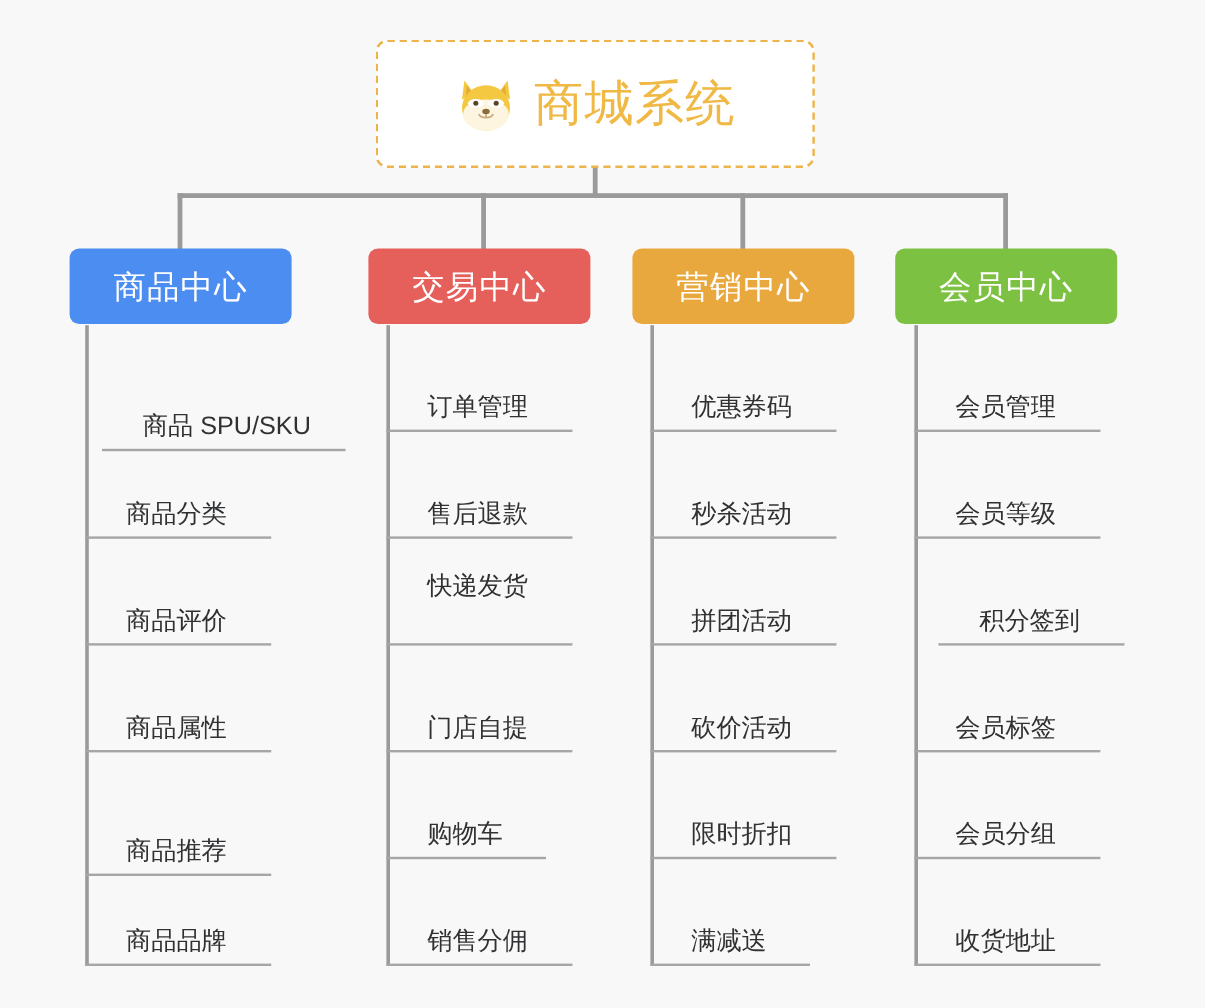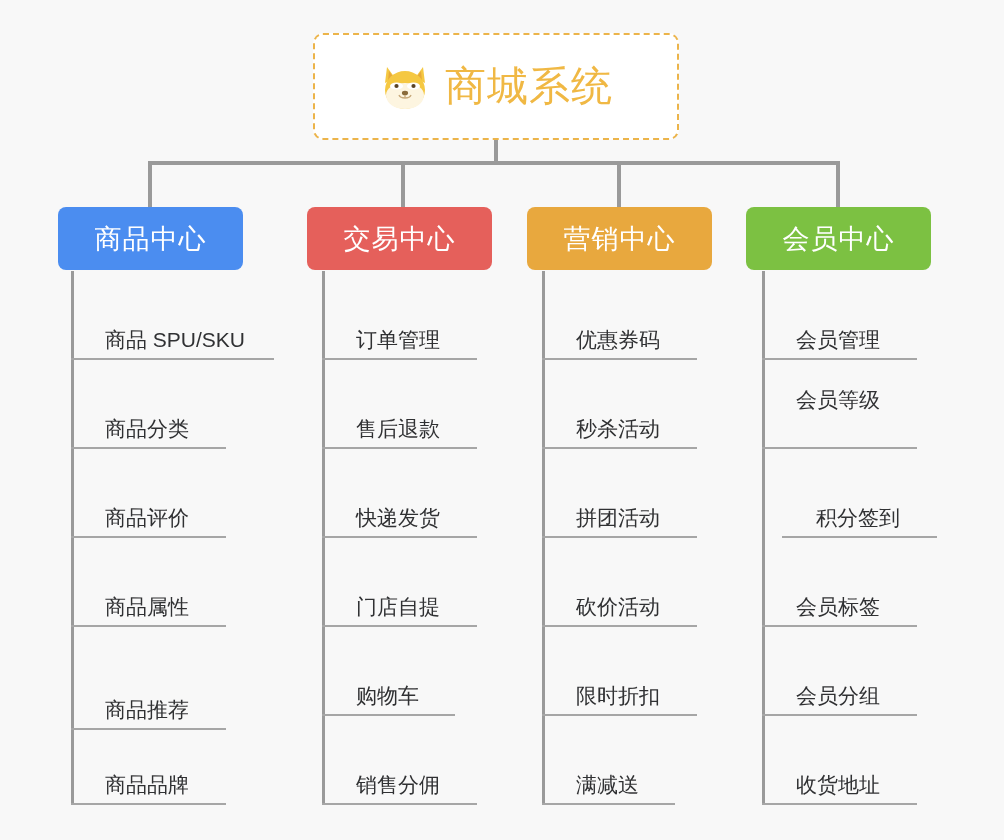--- a/index.html
+++ b/index.html
@@ -154,21 +154,21 @@
   <div class="cat-box" style="left:527px; top:207px; width:185px; background:#e8a83e;text-align:center;">
     <span>营销中心</span>
   </div>
   <div class="cat-box" style="left:746px; top:207px; width:185px; background:#7cc142;">
     <span>会员中心</span>
   </div>
 
   <div class="leaf-col" style="left:71px;">
     <div class="leaf-spine" style="height:534px;"></div>
 
-    <div class="leaf-item" style="top:0px;">
+    <div class="leaf-item" style="top:16px;margin-left:14px;">
       <span class="leaf-text">商品 SPU/SKU</span>
       <span class="leaf-rule" style="width:203px;"></span>
     </div>
     <div class="leaf-item" style="top:89px;">
       <span class="leaf-text">商品分类</span>
       <span class="leaf-rule" style="width:155px;"></span>
     </div>
     <div class="leaf-item" style="top:178px;">
       <span class="leaf-text">商品评价</span>
       <span class="leaf-rule" style="width:155px;"></span>
@@ -191,21 +191,21 @@
     <div class="leaf-spine" style="height:534px;"></div>
 
     <div class="leaf-item" style="top:0px;">
       <span class="leaf-text">订单管理</span>
       <span class="leaf-rule" style="width:155px;"></span>
     </div>
     <div class="leaf-item" style="top:89px;">
       <span class="leaf-text">售后退款</span>
       <span class="leaf-rule" style="width:155px;"></span>
     </div>
-    <div class="leaf-item" style="top:178px;">
+    <div class="leaf-item" style="top:178px;align-items:center;">
       <span class="leaf-text">快递发货</span>
       <span class="leaf-rule" style="width:155px;"></span>
     </div>
     <div class="leaf-item" style="top:267px;">
       <span class="leaf-text">门店自提</span>
       <span class="leaf-rule" style="width:155px;"></span>
     </div>
     <div class="leaf-item" style="top:356px;">
       <span class="leaf-text">购物车</span>
       <span class="leaf-rule" style="width:133px;"></span>
@@ -245,21 +245,21 @@
     </div>
   </div>
 
   <div class="leaf-col" style="left:762px;">
     <div class="leaf-spine" style="height:534px;"></div>
 
     <div class="leaf-item" style="top:0px;">
       <span class="leaf-text">会员管理</span>
       <span class="leaf-rule" style="width:155px;"></span>
     </div>
-    <div class="leaf-item" style="top:89px;align-items:center;">
+    <div class="leaf-item" style="top:89px;">
       <span class="leaf-text">会员等级</span>
       <span class="leaf-rule" style="width:155px;"></span>
     </div>
     <div class="leaf-item" style="top:178px;margin-left:20px;">
       <span class="leaf-text">积分签到</span>
       <span class="leaf-rule" style="width:155px;"></span>
     </div>
     <div class="leaf-item" style="top:267px;">
       <span class="leaf-text">会员标签</span>
       <span class="leaf-rule" style="width:155px;"></span>

